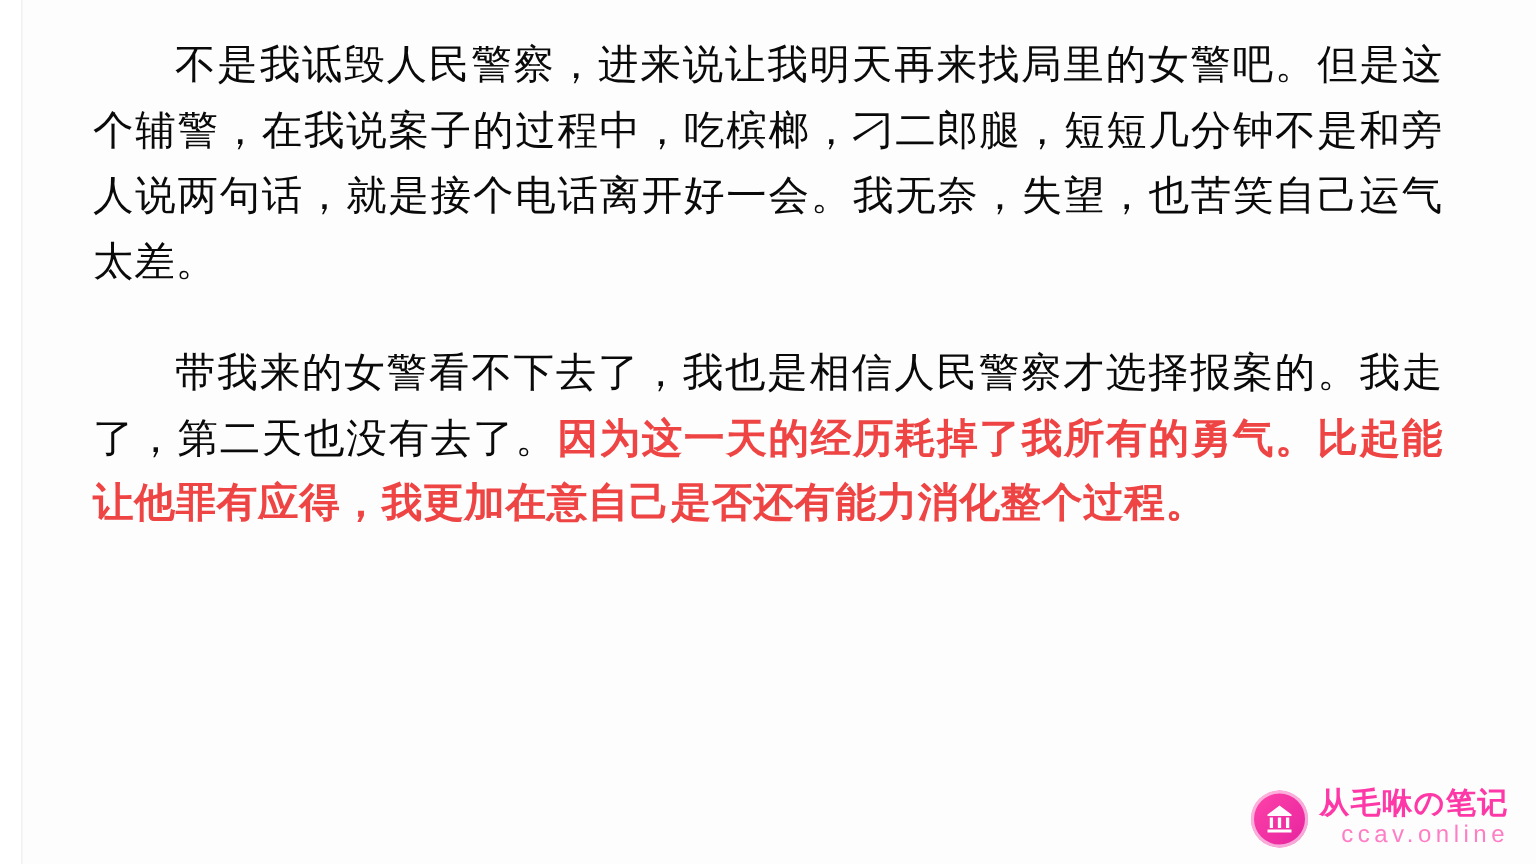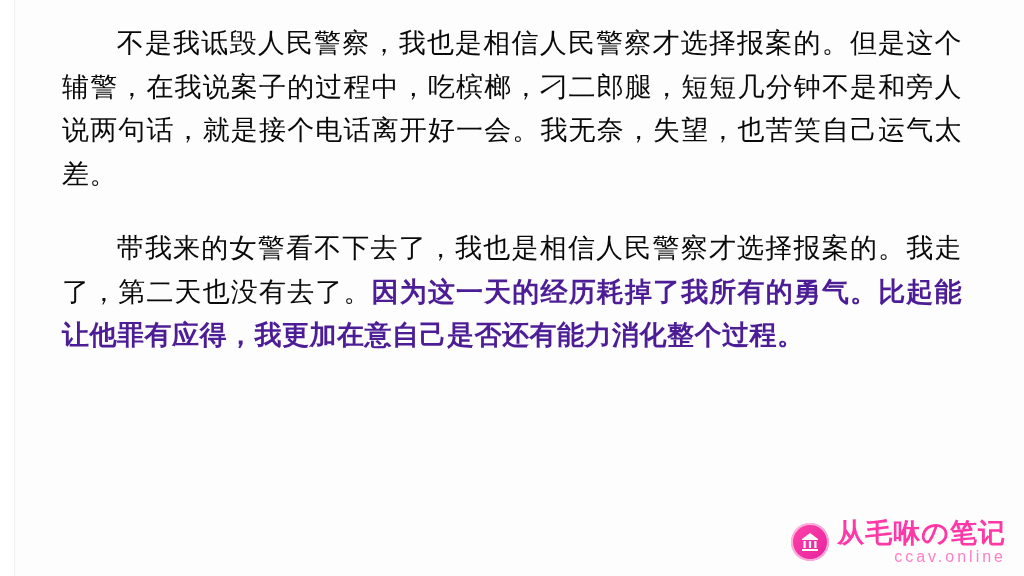--- a/index.html
+++ b/index.html
@@ -46,21 +46,21 @@
     font-weight: 500;
   }
   .para .indent {
     display: inline-block;
     width: 54px;
   }
   .para.second {
     margin-top: 30px;
   }
   .hl {
-    color: #4c1d95;
+    color: #ef4444;
     font-weight: 600;
   }
   .blk {
     color: #0a0a0a;
   }
   .watermark {
     position: absolute;
     right: 18px;
     bottom: 10px;
     display: flex;
@@ -78,21 +78,21 @@
     justify-content: center;
     box-shadow: 0 0 0 2px rgba(255,255,255,0.6) inset;
   }
   .wm-badge svg { display: block; }
   .wm-text {
     display: flex;
     flex-direction: column;
     line-height: 1.05;
   }
   .wm-main {
-    font-size: 27px;
+    font-size: 20px;
     color: #ff2fa3;
     font-weight: 700;
     letter-spacing: 1px;
   }
   .wm-sub {
     font-size: 16px;
     color: #ff77c2;
     letter-spacing: 3px;
     text-align: right;
     margin-top: 2px;
@@ -101,21 +101,21 @@
 </head>
 <body>
 
 <div class="page">
 
   <div class="left-rule"></div>
 
   <div class="content">
 
     <p class="para first">
-      <span class="indent"></span><span class="blk">不是我诋毁人民警察，我也是相信人民警察才选择报案的。但是这个辅警，在我说案子的过程中，吃槟榔，刁二郎腿，短短几分钟不是和旁人说两句话，就是接个电话离开好一会。我无奈，失望，也苦笑自己运气太差。</span>
+      <span class="indent"></span><span class="blk">不是我诋毁人民警察，进来说让我明天再来找局里的女警吧。但是这个辅警，在我说案子的过程中，吃槟榔，刁二郎腿，短短几分钟不是和旁人说两句话，就是接个电话离开好一会。我无奈，失望，也苦笑自己运气太差。</span>
     </p>
 
     <p class="para second">
       <span class="indent"></span><span class="blk">带我来的女警看不下去了，我也是相信人民警察才选择报案的。我走了，第二天也没有去了。</span><span class="hl">因为这一天的经历耗掉了我所有的勇气。比起能让他罪有应得，我更加在意自己是否还有能力消化整个过程。</span>
     </p>
 
   </div>
 
   <div class="watermark">
     <span class="wm-badge">

